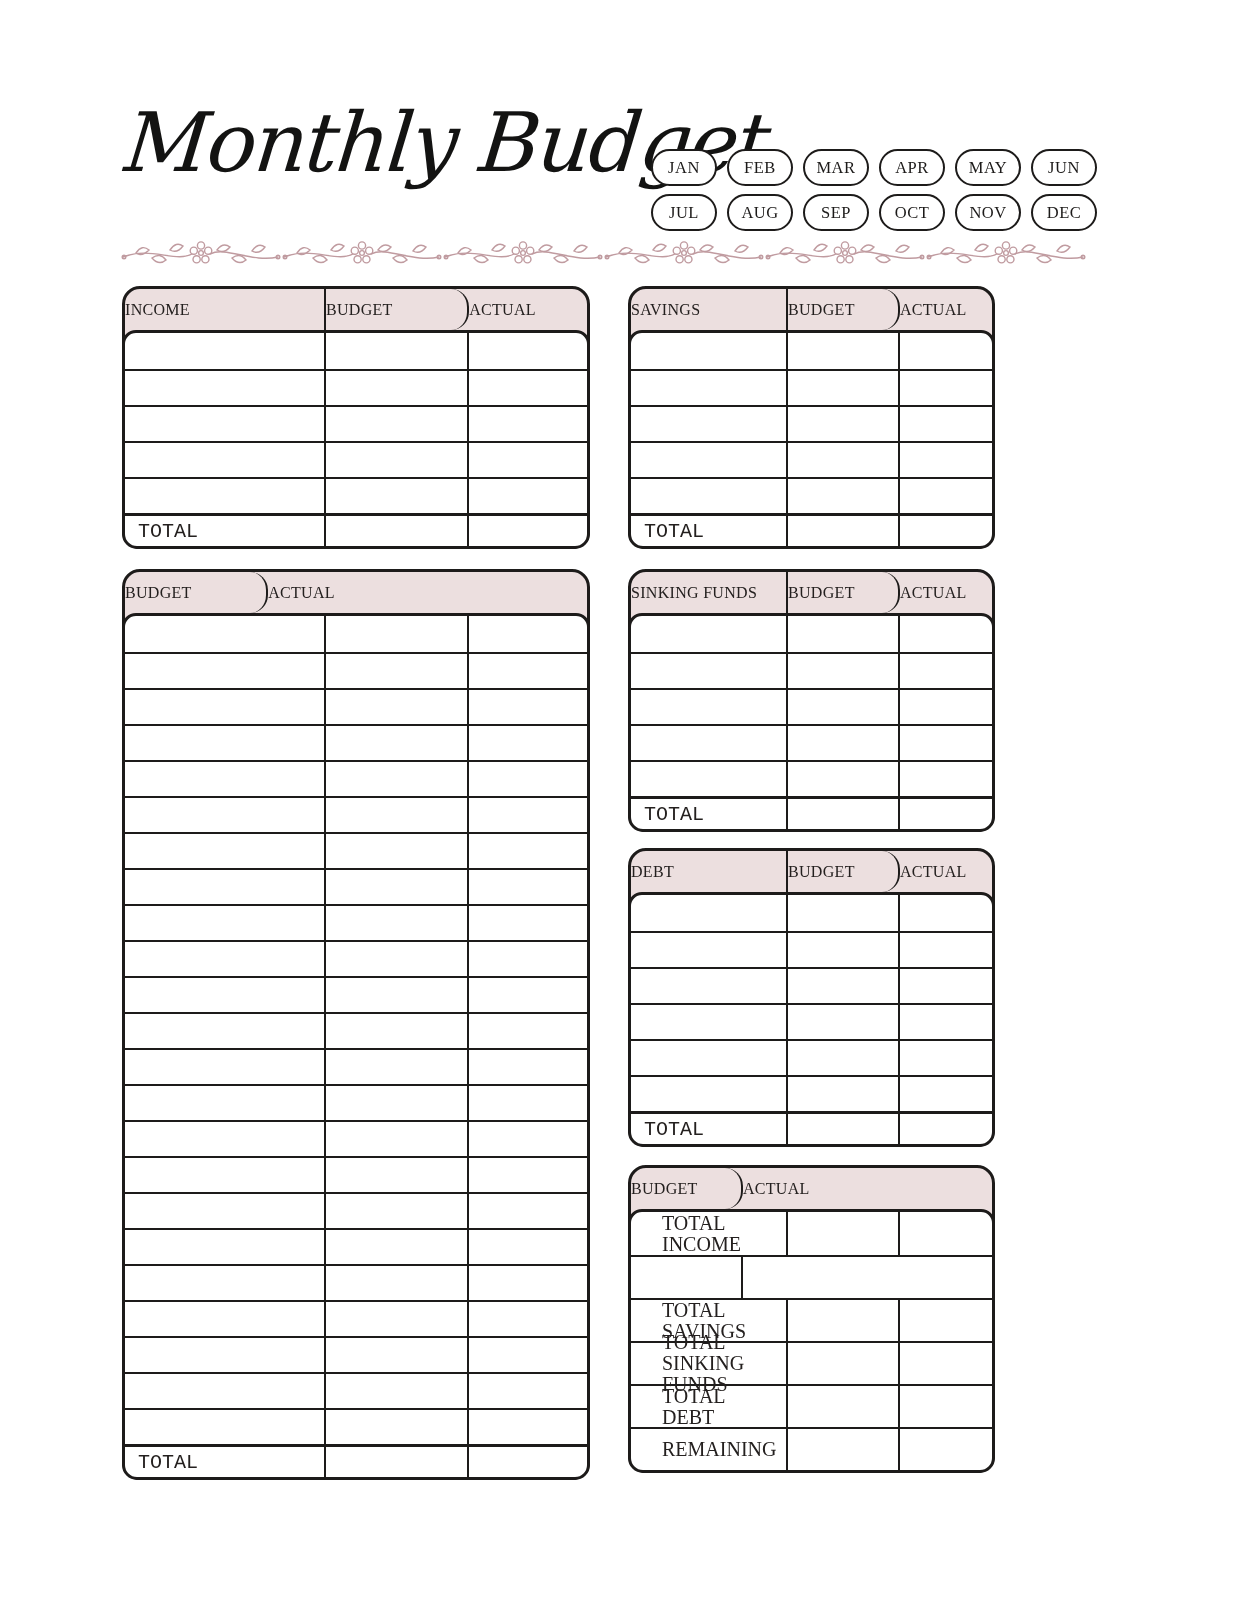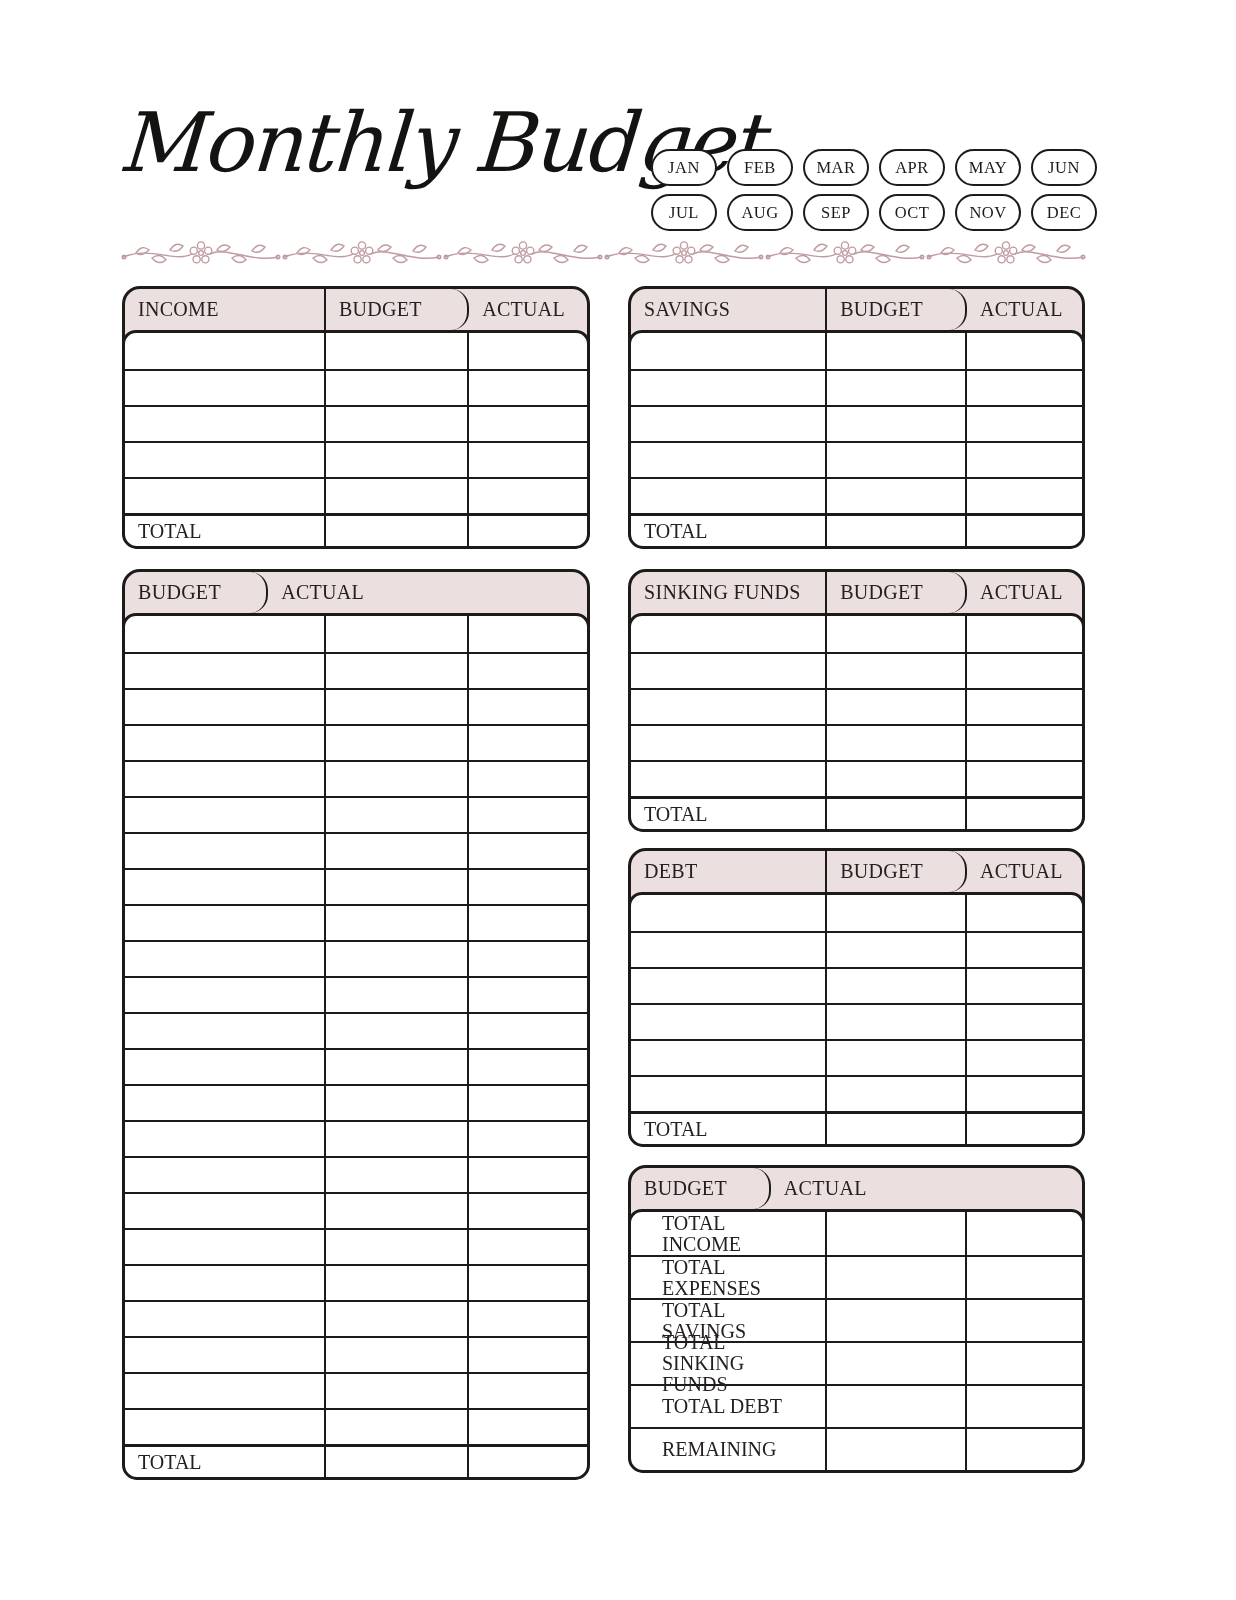--- a/index.html
+++ b/index.html
@@ -38,36 +38,35 @@
     font-family:"Liberation Serif",serif;
     font-size:16.5px;letter-spacing:.5px;color:#1c1a19;
     display:flex;align-items:center;justify-content:center;
     padding:0;cursor:pointer;
   }
   
   .divider{position:absolute;left:120px;top:237px;width:966px;height:34px;}
   
   .col{position:absolute;top:286px;}
   .col.left{left:122px;width:468px;}
-  .col.right{left:628px;width:457px;}
+  .col.right{left:628px;width:367px;}
   
   .btable{
     border:3px solid var(--ink);
     border-radius:18px;
     background:var(--pink);
     margin-bottom:20px;
   }
   .btable.sinking{margin-bottom:16px;}
   .btable.debt{margin-bottom:18px;}
   .thead{display:flex;height:41px;}
   .th{
     display:flex;align-items:center;
     box-sizing:border-box;
-    padding-left:13px;
-    font-size:20px;letter-spacing:.3px;color:#24201f;
+    font-size:16px;letter-spacing:.3px;color:#24201f;
     white-space:nowrap;overflow:hidden;
   }
   .th.c1{width:43.5%;border-right:2.5px solid var(--ink);}
   .th.c2{width:31%;border-right:2.5px solid var(--ink);border-radius:18px;}
   .th.c3{flex:1;}
   .tbody{
     background:#fff;
     border:3px solid var(--ink);
     border-radius:14px 14px 15px 15px;
     margin:0 -3px -3px -3px;
@@ -79,21 +78,21 @@
   .tr.total{border-top:3px solid var(--ink);height:33px;}
   .td{box-sizing:border-box;}
   .td.c1{width:43.5%;border-right:2.5px solid var(--ink);}
   .td.c2{width:31%;border-right:2.5px solid var(--ink);}
   .td.c3{flex:1;}
   .td.label{
     display:flex;align-items:center;
     padding:2px 34px 2px 31px;
     font-size:20px;line-height:1.05;color:#24201f;
   }
-  .tr.total .td.label{padding:0 0 0 13px;font-size:20px;}
+  .tr.total .td.label{padding:0 0 0 13px;font-size:20px;font-family:Liberation Mono, monospace;}
 </style>
 </head>
 <body>
 
 <div class="page">
 
   <h1 class="title">Monthly Budget</h1>
 
   <div class="months">
       <button class="pill">JAN</button>
@@ -444,21 +443,20 @@
         <div class="th c2">BUDGET</div>
         <div class="th c3">ACTUAL</div>
       </div>
       <div class="tbody">
           <div class="tr sum">
             <div class="td c1 label">TOTAL INCOME</div>
             <div class="td c2"></div>
             <div class="td c3"></div>
           </div>
           <div class="tr sum">
-            <div class="td c1 label">TOTAL EXPENSES</div>
             <div class="td c2"></div>
             <div class="td c3"></div>
           </div>
           <div class="tr sum">
             <div class="td c1 label">TOTAL SAVINGS</div>
             <div class="td c2"></div>
             <div class="td c3"></div>
           </div>
           <div class="tr sum">
             <div class="td c1 label">TOTAL SINKING FUNDS</div>

